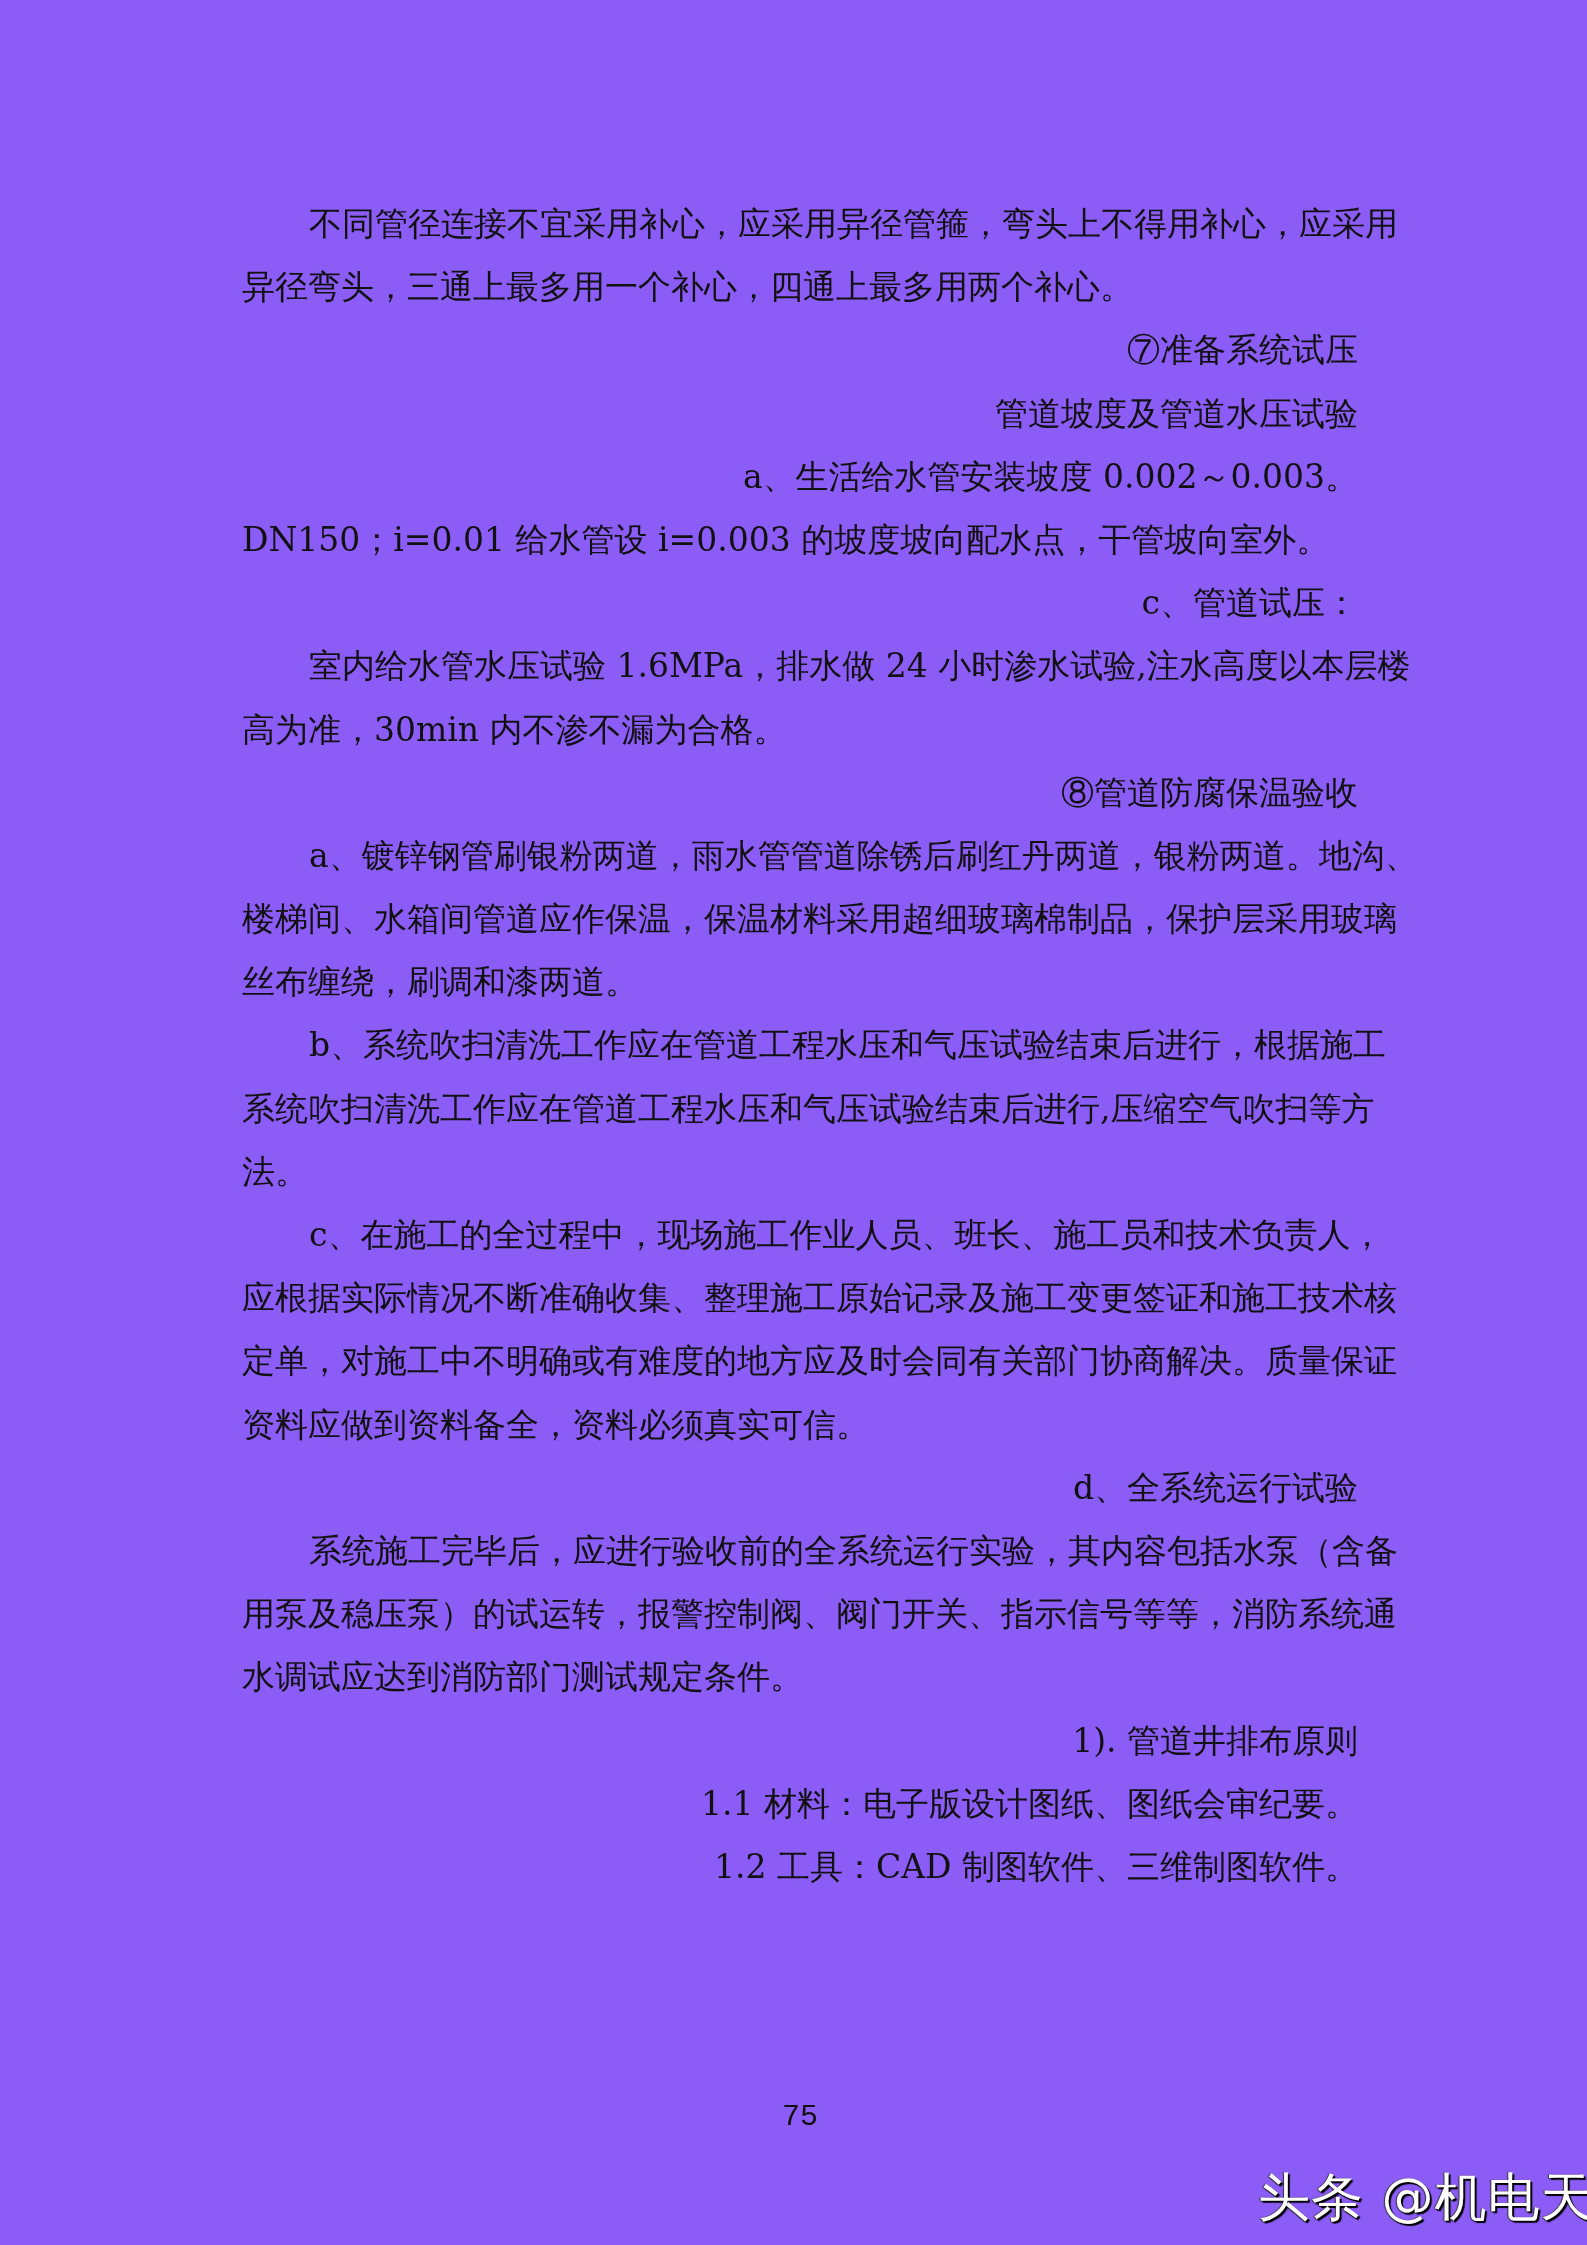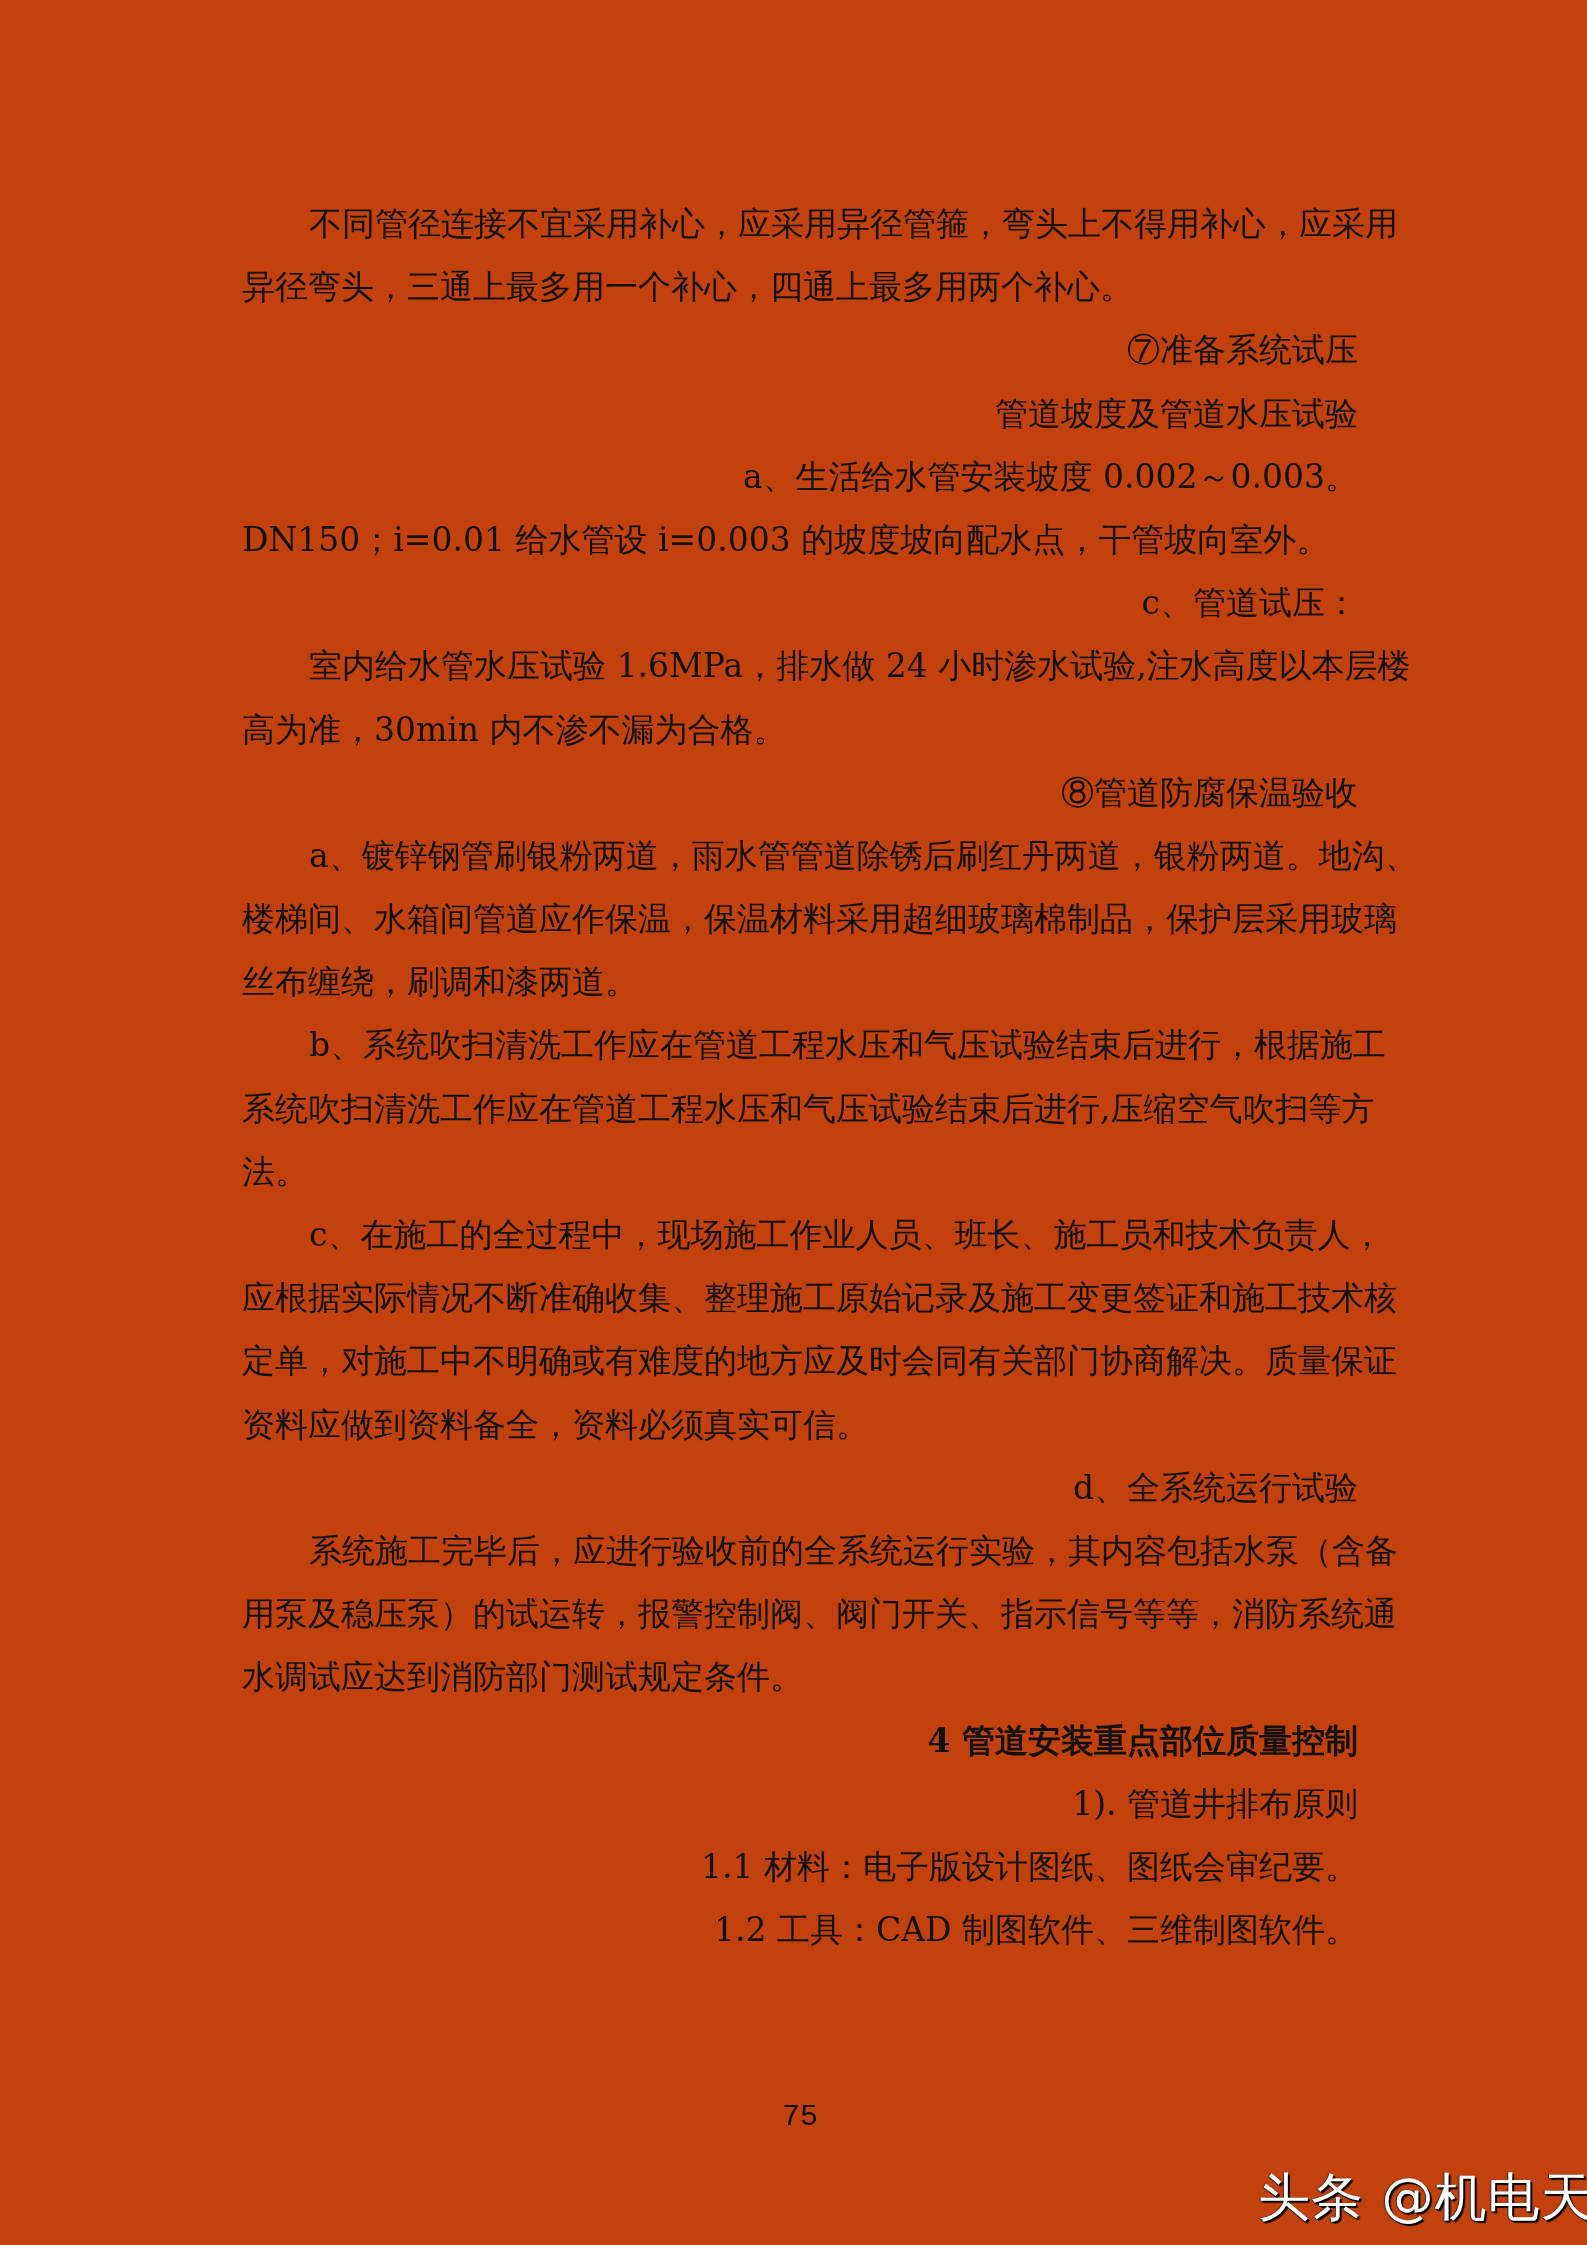--- a/index.html
+++ b/index.html
@@ -1,17 +1,17 @@
 <!DOCTYPE html>
 <html><head>
 <meta charset="utf-8">
 <style>
   html, body { margin: 0; padding: 0; background: #ffffff; }
   body { width: 1587px; height: 2245px; position: relative; overflow: hidden; }
-  .page { position: absolute; left: 0; top: 0; width: 1587px; height: 2245px; background: #c2410c; }
+  .page { position: absolute; left: 0; top: 0; width: 1587px; height: 2245px; background: #8b5cf6; }
   .body-text {
     position: absolute; left: 242px; top: 192px; width: 1116px;
     font-family: "DejaVu Serif", "Liberation Serif", serif;
     font-size: 33px; line-height: 63.2px; color: #111;
   }
   .line { white-space: nowrap; height: 63.2px; }
   .indent { padding-left: 67px; text-align: right; }
   .justify { text-align: justify; text-align-last: justify; }
   .bold { font-weight: bold; }
   .page-number {
@@ -47,21 +47,20 @@
     <div class="line justify">系统吹扫清洗工作应在管道工程水压和气压试验结束后进行,压缩空气吹扫等方</div>
     <div class="line">法。</div>
     <div class="line indent justify">c、在施工的全过程中，现场施工作业人员、班长、施工员和技术负责人，</div>
     <div class="line justify">应根据实际情况不断准确收集、整理施工原始记录及施工变更签证和施工技术核</div>
     <div class="line justify">定单，对施工中不明确或有难度的地方应及时会同有关部门协商解决。质量保证</div>
     <div class="line">资料应做到资料备全，资料必须真实可信。</div>
     <div class="line indent">d、全系统运行试验</div>
     <div class="line indent justify">系统施工完毕后，应进行验收前的全系统运行实验，其内容包括水泵（含备</div>
     <div class="line justify">用泵及稳压泵）的试运转，报警控制阀、阀门开关、指示信号等等，消防系统通</div>
     <div class="line">水调试应达到消防部门测试规定条件。</div>
-    <div class="line indent bold">4  管道安装重点部位质量控制</div>
     <div class="line indent">1). 管道井排布原则</div>
     <div class="line indent">1.1 材料：电子版设计图纸、图纸会审纪要。</div>
     <div class="line indent">1.2 工具：CAD 制图软件、三维制图软件。</div>
   </div>
 
   <div class="page-number">75</div>
 
   <div class="watermark">头条 @机电天下</div>
 </div>
 

